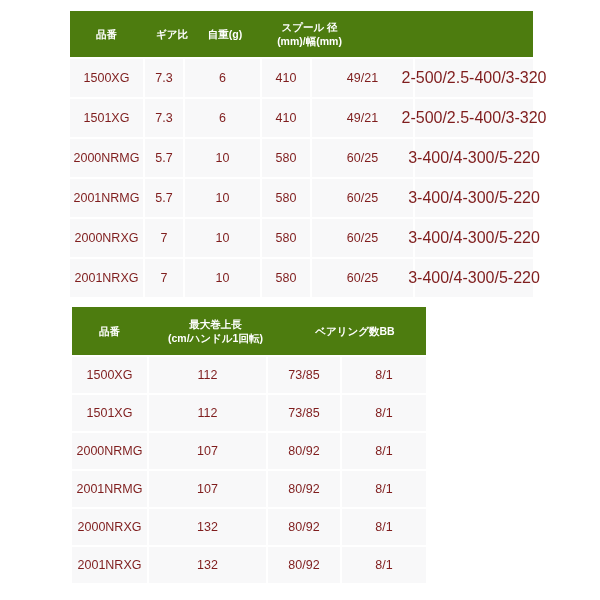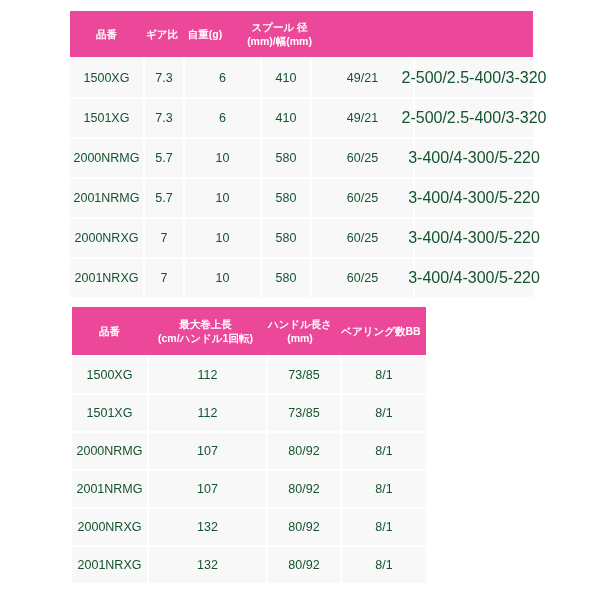--- a/index.html
+++ b/index.html
@@ -8,41 +8,41 @@
     background: #ffffff;
     position: relative;
     font-family: "Liberation Sans", "DejaVu Sans", sans-serif;
     overflow: hidden;
   }
   .spec-table { position: absolute; }
   #table1 { left: 70px; top: 11px; width: 463px; }
   #table2 { left: 72px; top: 307px; width: 354px; }
 
   .thead {
-    display: flex; gap: 0;
-    background: #ec4899;
+    display: flex; gap: 10px;
+    background: #4d7c0f;
     align-items: center;
   }
   #table1 .thead { height: 46px; }
   #table2 .thead { height: 48px; }
   .th {
     display: flex; flex-direction: column;
     align-items: center; justify-content: center;
     color: #ffffff;
     font-weight: bold;
     font-size: 10.5px;
     line-height: 14px;
     text-align: center;
     white-space: nowrap;
   }
   .tr { display: flex; gap: 2px; margin-top: 2px; }
   .td {
     background: #f8f8f9;
     display: flex; align-items: center; justify-content: center;
-    color: #14532d;
+    color: #7f1d1d;
     font-size: 12.5px;
     white-space: nowrap;
   }
   #table1 .td { height: 38px; }
   #table2 .td { height: 36px; }
 
   
   .t1c0 { width: 73px; flex: none; }
   .t1c1 { width: 38px; flex: none; }
   .t1c2 { width: 75px; flex: none; }
@@ -133,24 +133,20 @@
 <div id="table2" class="spec-table">
   <div class="thead">
     <div class="th t2c0">
       <div>品番</div>
       <div></div>
     </div>
     <div class="th t2c1">
       <div>最大巻上長</div>
       <div>(cm/ハンドル1回転)</div>
     </div>
-    <div class="th t2c2">
-      <div>ハンドル長さ</div>
-      <div>(mm)</div>
-    </div>
     <div class="th t2c3">
       <div>ベアリング数BB</div>
       <div></div>
     </div>
   </div>
 
   <div class="tr">
     <div class="td t2c0">1500XG</div>
     <div class="td t2c1">112</div>
     <div class="td t2c2">73/85</div>

